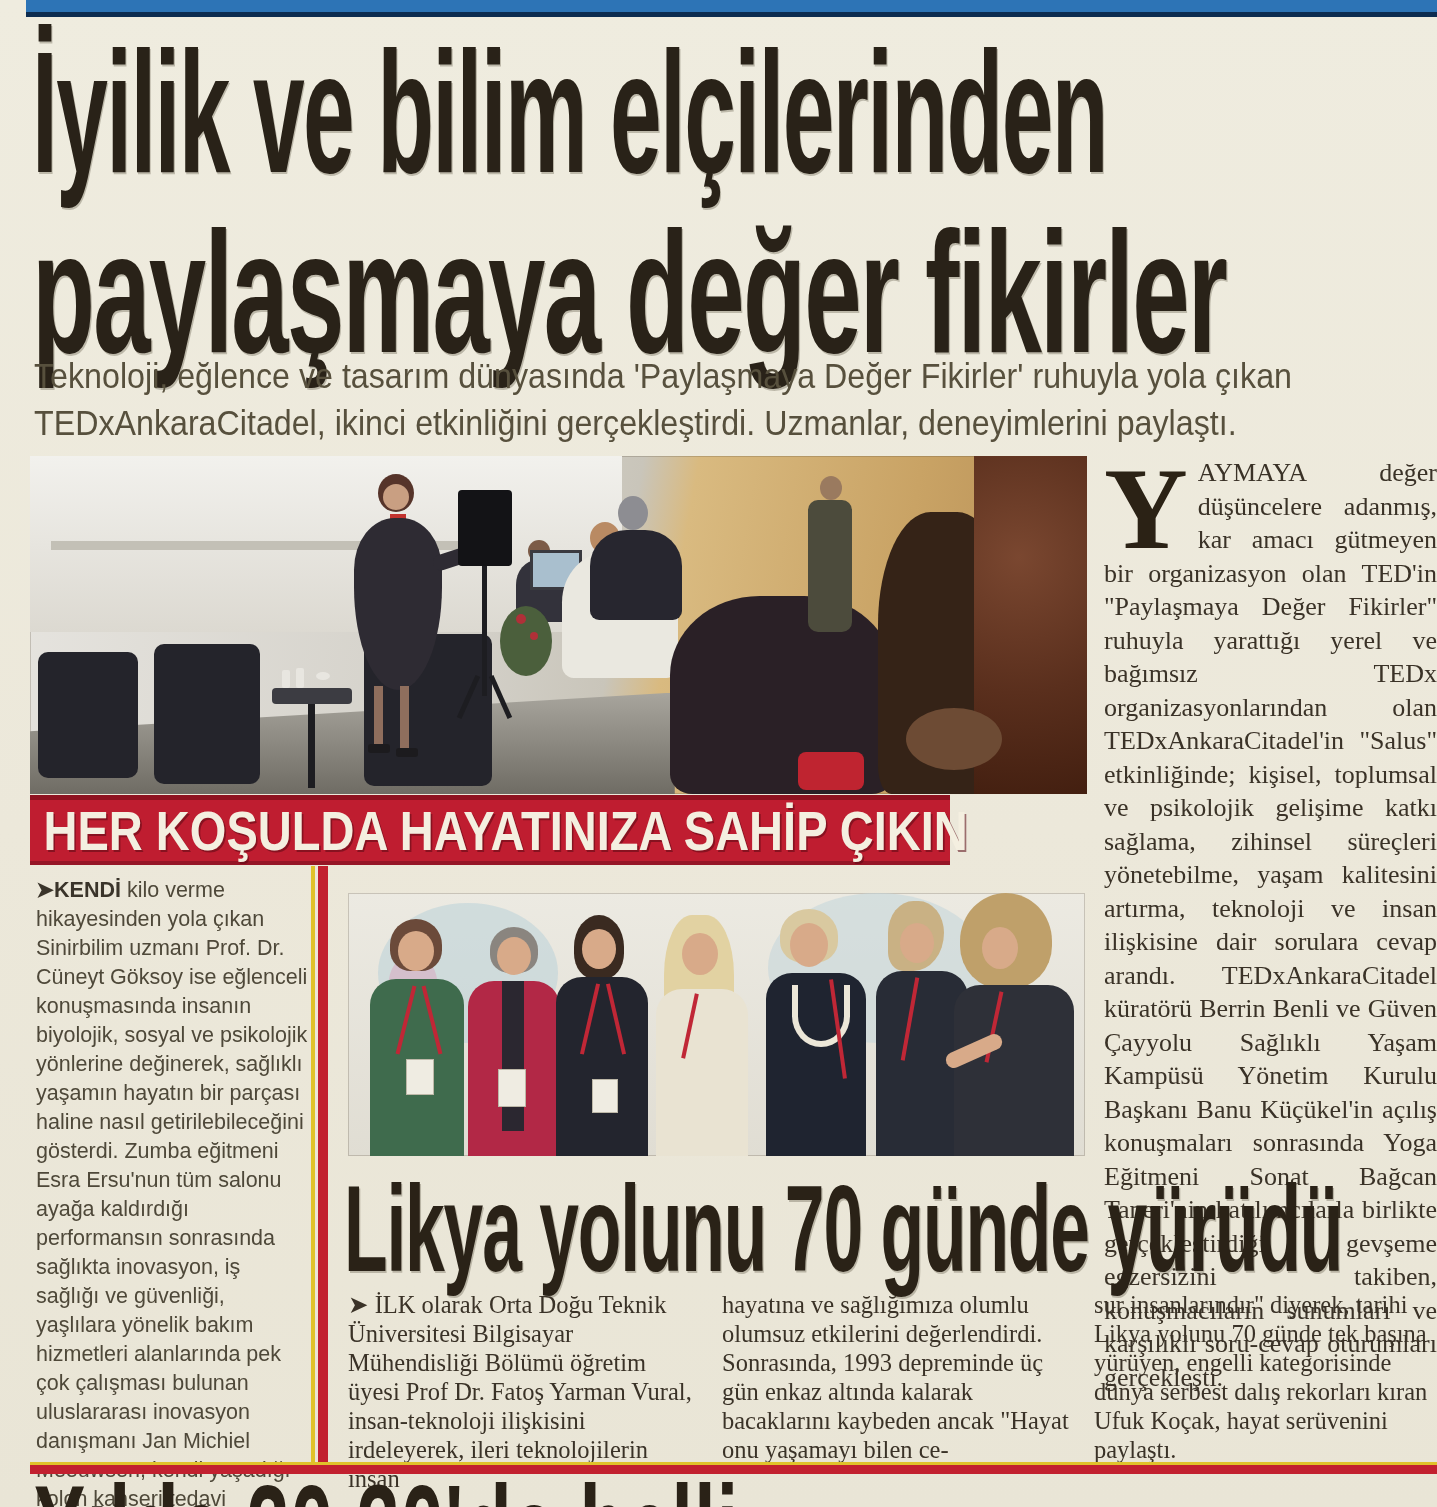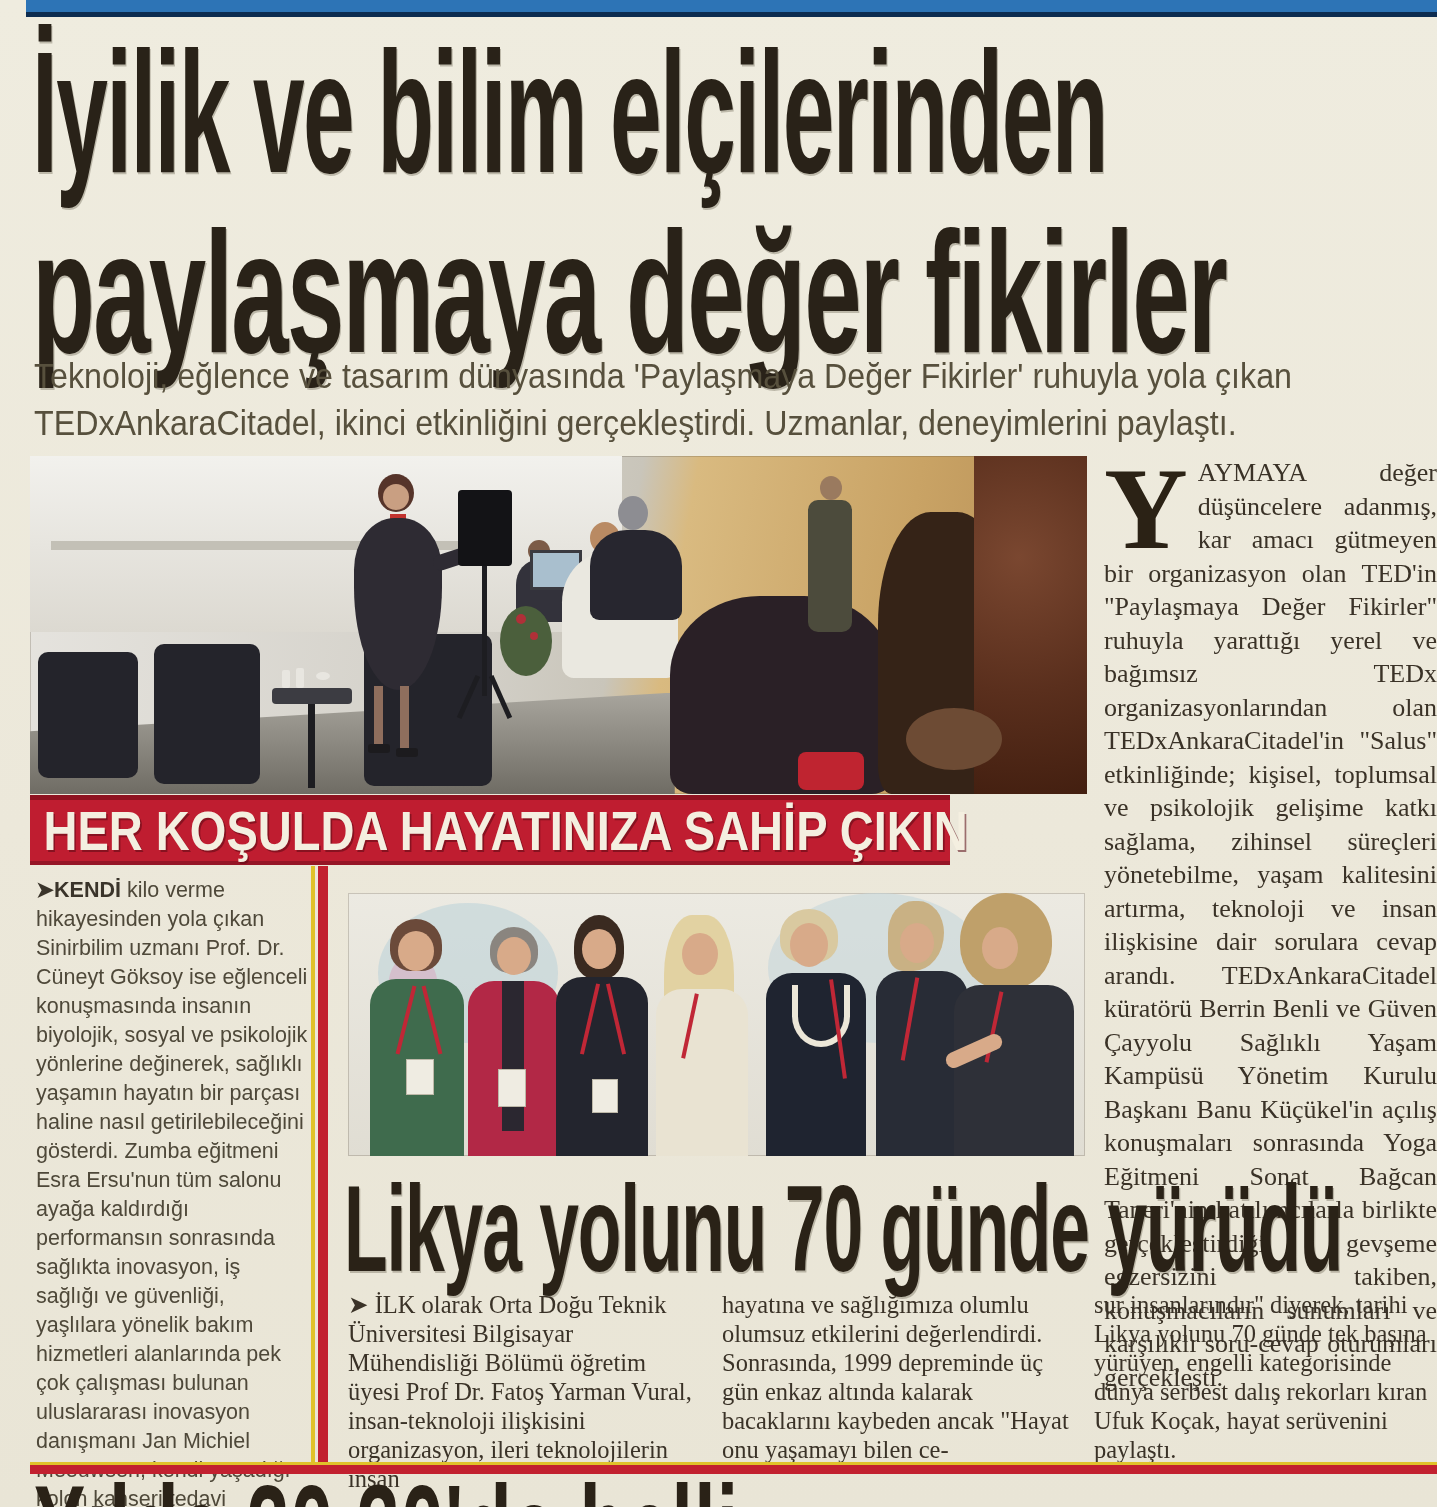--- a/index.html
+++ b/index.html
@@ -203,22 +203,22 @@
     <div class="abs gp-hair" style="left:612px;top:0;width:92px;height:96px;background:#bfa06a;border-radius:50% 50% 45% 45%;"></div>
     <div class="abs gp-head" style="left:634px;top:34px;width:36px;height:42px;"></div>
     <div class="abs gp-torso" style="left:606px;top:92px;width:120px;height:171px;background:#2e3038;"></div>
     <div class="lanyard-l" style="left:644px;top:98px;height:72px;transform:rotate(12deg);"></div>
     <div class="abs" style="left:596px;top:150px;width:60px;height:16px;background:#d8aa89;border-radius:8px;transform:rotate(-24deg);"></div>
   </div>
 
   <div class="abs hl-likya">Likya yolunu 70 günde yürüdü</div>
 
   <div class="abs bottom-col bcol-1">
-    <span class="lead-serif">➤ İLK</span><span> olarak Orta Doğu Teknik Üniversitesi Bilgisayar Mühendisliği Bölümü öğretim üyesi Prof Dr. Fatoş Yarman Vural, insan-teknoloji ilişkisini organizasyon, ileri teknolojilerin insan</span>
-  </div>
-  <div class="abs bottom-col bcol-2">hayatına ve sağlığımıza olumlu olumsuz etkilerini değerlendirdi. Sonrasında, 1999 depreminde üç gün enkaz altında kalarak bacaklarını kaybeden ancak "Hayat onu yaşamayı bilen ce-</div>
+    <span class="lead-serif">➤ İLK</span><span> olarak Orta Doğu Teknik Üniversitesi Bilgisayar Mühendisliği Bölümü öğretim üyesi Prof Dr. Fatoş Yarman Vural, insan-teknoloji ilişkisini irdeleyerek, ileri teknolojilerin insan</span>
+  </div>
+  <div class="abs bottom-col bcol-2">hayatına ve sağlığımıza olumlu olumsuz etkilerini değerlendirdi. Sonrasında, 1993 depreminde üç gün enkaz altında kalarak bacaklarını kaybeden ancak "Hayat onu yaşamayı bilen ce-</div>
   <div class="abs bottom-col bcol-3">sur insanlarındır" diyerek, tarihi Likya yolunu 70 günde tek başına yürüyen, engelli kategorisinde dünya serbest dalış rekorları kıran Ufuk Koçak, hayat serüvenini paylaştı.</div>
 
   <div class="abs clipped-hl">Yılda 20.30'da belli</div>
 
   <div class="abs bottom-rule"></div>
 
 </div>
 
 </body></html>

